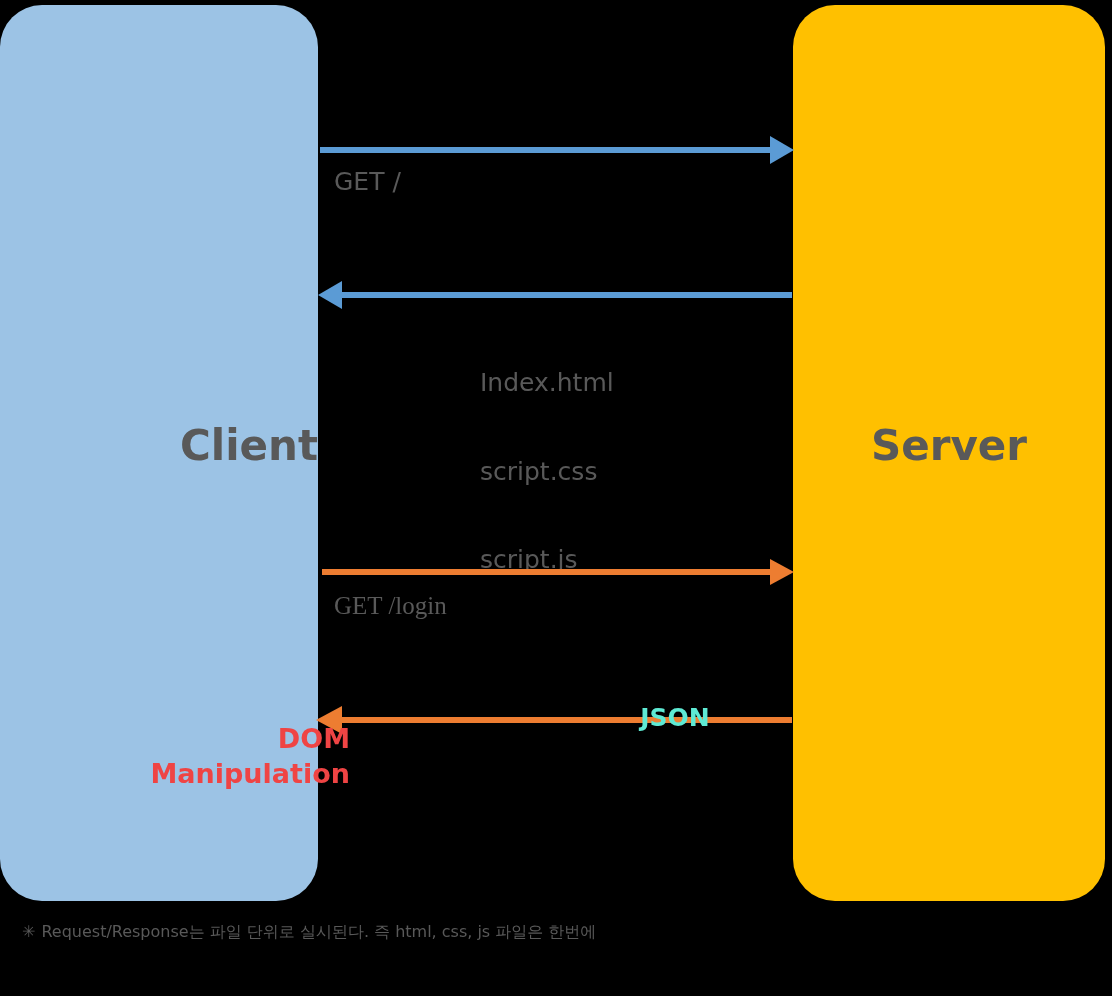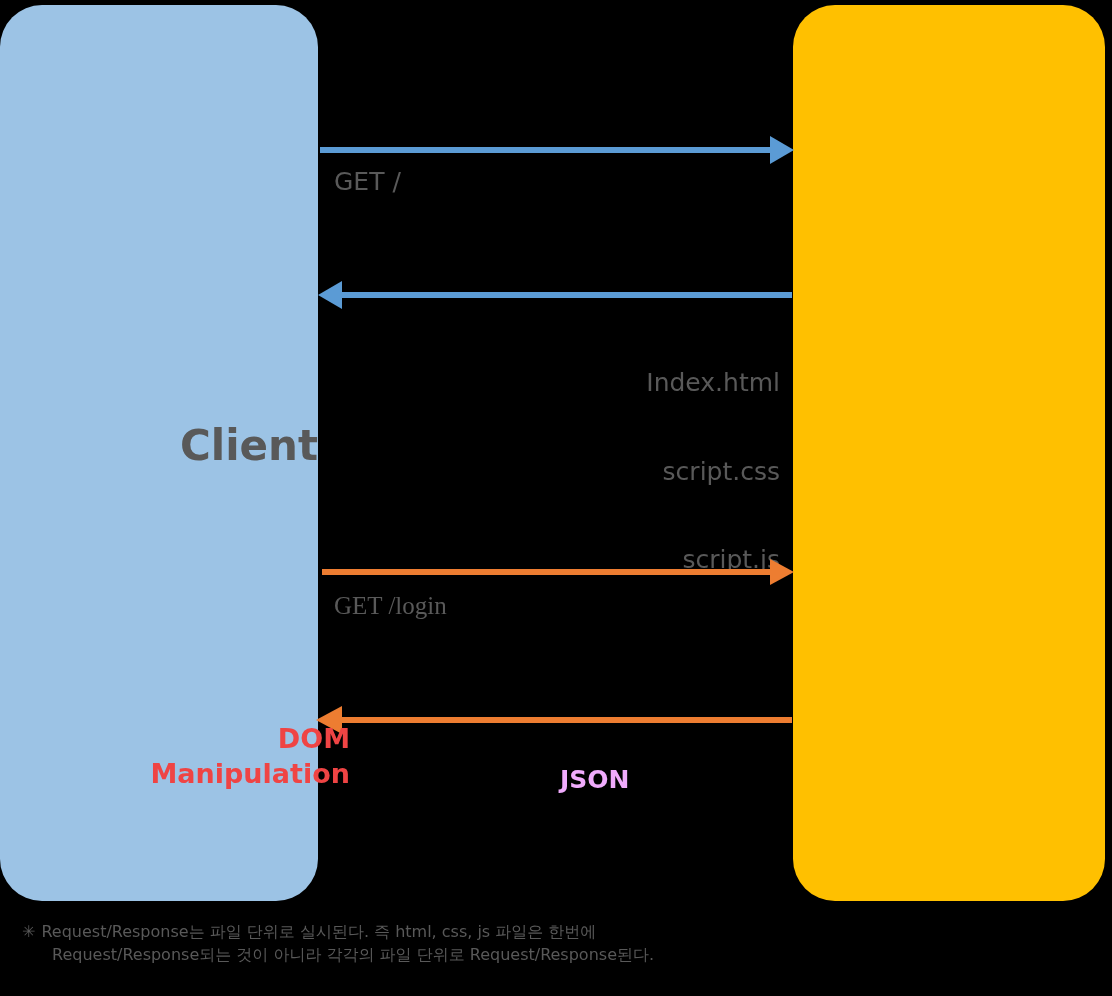--- a/index.html
+++ b/index.html
@@ -81,35 +81,34 @@
   }
   #label-get-root {
     left: 334px;
     top: 167px;
     text-align: center;
   }
   #label-assets {
     left: 480px;
     top: 309px;
     width: 300px;
-    text-align: right;
   }
   #label-assets .asset-line { display: block; }
   #label-get-login {
     left: 334px;
     top: 591px;
     text-align: center;
     font-family: Liberation Serif, serif;
   }
   #label-json {
     left: 560px;
-    top: 765px;
+    top: 703px;
     width: 230px;
-    text-align: left;
-    color: #f0abfc;
+    text-align: center;
+    color: #5eead4;
     font-weight: bold;
     font-size: 25px;
   }
   #label-dom {
     position: absolute;
     left: 60px;
     top: 684px;
     width: 290px;
     text-align: right;
     color: #ef4444;
@@ -136,20 +135,21 @@
 </style>
 </head>
 <body>
 
 <div id="stage">
 
   <div class="actor-box" id="client-box"></div>
   <div class="actor-label" id="client-label" style="left:0px; width:318px;text-align:right;">Client</div>
 
   <div class="actor-box" id="server-box"></div>
+  <div class="actor-label" id="server-label" style="left:793px; width:312px;">Server</div>
 
   <svg class="arrow-svg" id="arrow-get-root" viewBox="0 0 512 40">
     <line x1="20" y1="20" x2="470" y2="20" stroke="#5B9BD5" stroke-width="6"></line>
     <polygon points="470,6 494,20 470,34" fill="#5B9BD5"></polygon>
   </svg>
   <div class="arrow-label" id="label-get-root">GET /</div>
 
   <svg class="arrow-svg" id="arrow-assets" viewBox="0 0 512 40">
     <line x1="42" y1="20" x2="492" y2="20" stroke="#5B9BD5" stroke-width="6"></line>
     <polygon points="42,6 18,20 42,34" fill="#5B9BD5"></polygon>
@@ -172,16 +172,15 @@
   </svg>
   <div class="arrow-label" id="label-json">JSON</div>
 
   <div id="label-dom">
     <span class="dom-line">DOM</span>
     <span class="dom-line">Manipulation</span>
   </div>
 
   <div id="footnote">
     <span class="fn-line"><span class="fn-mark">✳</span><span>Request/Response는 파일 단위로 실시된다. 즉 html, css, js 파일은 한번에</span></span>
-    <span class="fn-line fn-line-2">Request/Response되는 것이 아니라 각각의 파일 단위로 Request/Response된다.</span>
   </div>
 
 </div>
 
 </body></html>

